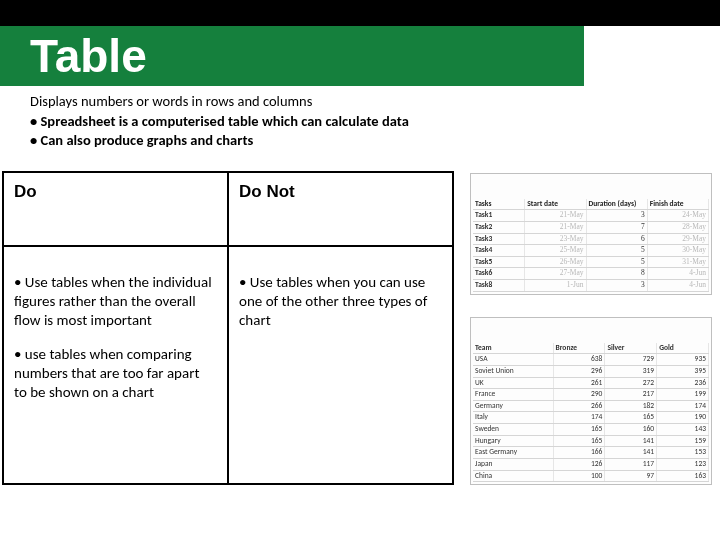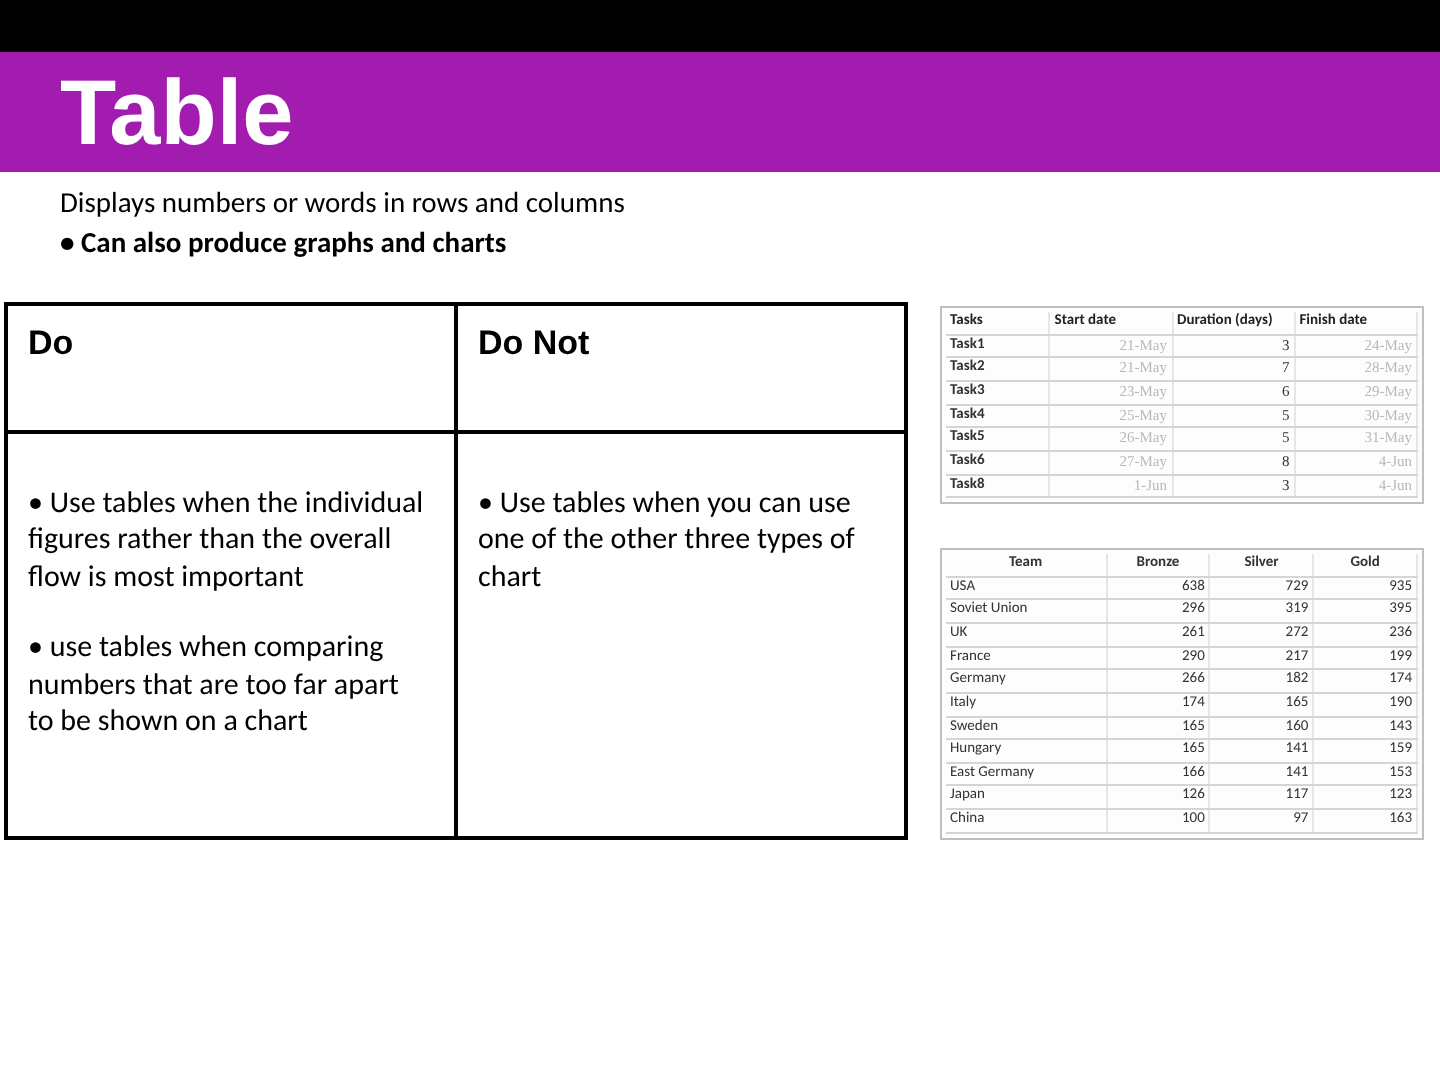--- a/index.html
+++ b/index.html
@@ -10,23 +10,23 @@
     font-family: Calibri, Arial, sans-serif;
     position: relative;
     overflow: hidden;
   }
   .black-bar {
     width: 720px;
     height: 26px;
     background: #000;
   }
   .title-bar {
-    width: 720px;
+    width: 584px;
     height: 60px;
-    background: #a21caf;
+    background: #15803d;
     padding-left: 30px;
     display: flex;
     align-items: center;
   }
   .title {
     color: #fff;
     font-size: 46px;
     font-weight: bold;
     font-family: Tahoma, Arial, sans-serif;
   }
@@ -73,48 +73,50 @@
     border: 1px solid #bfbfbf;
     background: #fdfdfd;
     padding: 2px;
     font-size: 7.5px;
     color: #333;
     line-height: 1.15;
   }
   .mini-table {
     width: 100%;
     border-collapse: collapse;
+    margin-top: 23px;
   }
   .mini-table th, .mini-table td {
     border-bottom: 1px solid #d5d5d5;
     border-right: 1px solid #e6e6e6;
     padding: 1px 2px;
     text-align: left;
   }
   .mini-table th { font-weight: bold; color:#222; }
   .mini-table td.num { text-align: right; font-family: Liberation Serif, serif; }
   .mini-table .f { color: #b8b8b8; }
   .mini-table.task th:nth-child(1),.mini-table.task td:nth-child(1){width:22%}
   .mini-table.task th:nth-child(2),.mini-table.task td:nth-child(2){width:26%}
   .mini-table.task th:nth-child(3),.mini-table.task td:nth-child(3){width:26%}
   .mini-table.task th:nth-child(4),.mini-table.task td:nth-child(4){width:26%}
   .mini-table.country td:nth-child(1){width:34%}
   .mini-table.country td:nth-child(n+2){text-align:right;width:22%}
-  .mini-table.country tr.hdr td{font-weight:bold;text-align:center}
+  .mini-table.country tr.hdr td{font-weight:bold;text-align:left}
 </style>
 </head>
 <body>
 
 <div class="black-bar"></div>
 <div class="title-bar">
   <div class="title">Table</div>
 </div>
 
 <div class="intro">
   <div>Displays numbers or words in rows and columns</div>
+  <div class="bold">• Spreadsheet is a computerised table which can calculate data</div>
   <div class="bold">• Can also produce graphs and charts</div>
 </div>
 
 <div class="content-row">
 
   <table class="guideline-table">
     <tbody>
         <tr>
       <td class="header col-do">Do</td>
       <td class="header col-donot">Do Not</td>

